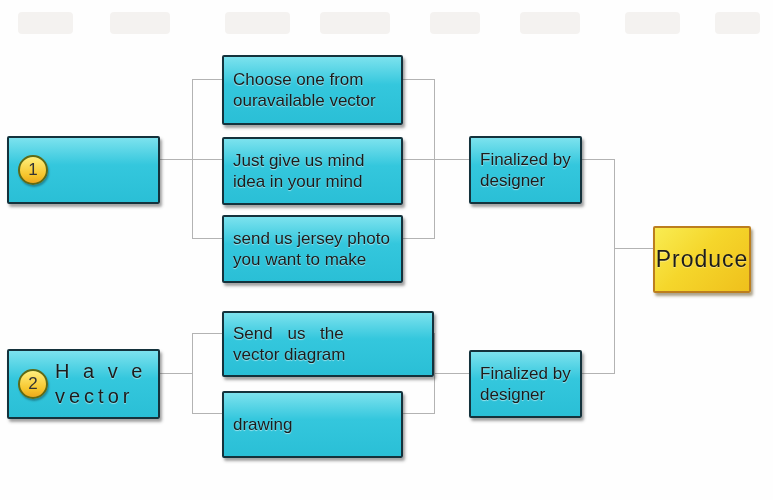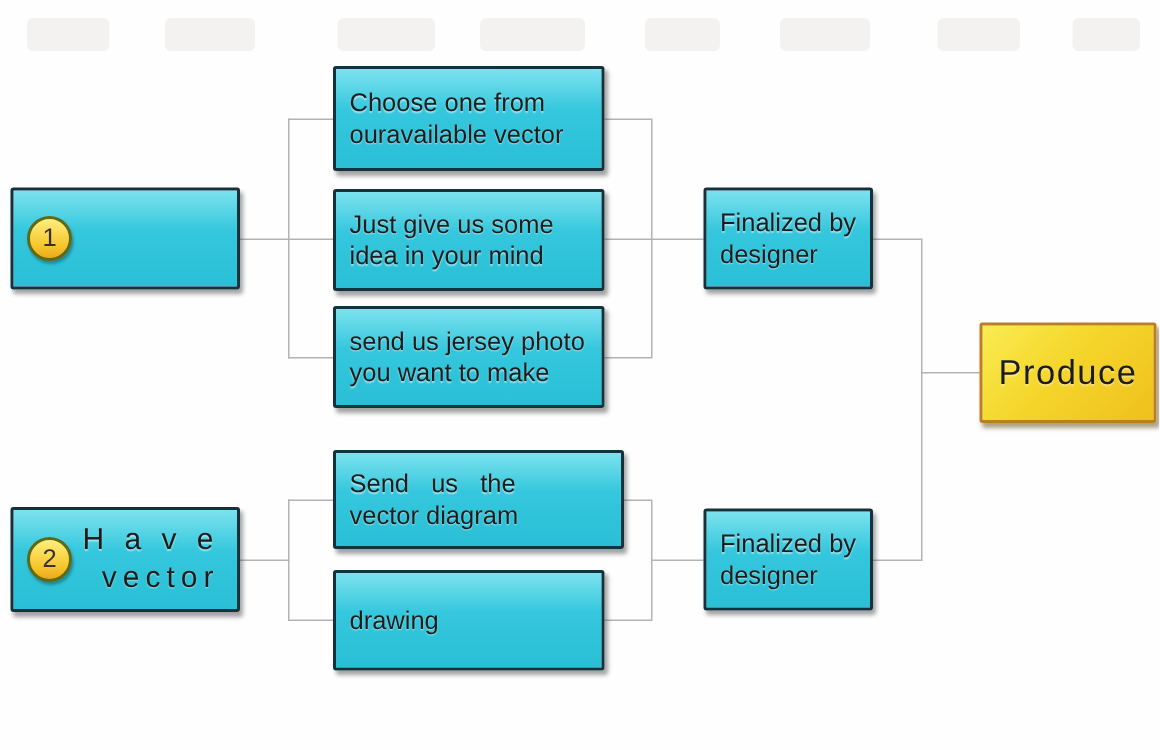--- a/index.html
+++ b/index.html
@@ -11,38 +11,39 @@
     position:absolute;top:12px;height:22px;border-radius:4px;
     background:rgba(190,183,170,0.16);
   }
   .node{
     position:absolute;box-sizing:border-box;border-radius:2px;
     border:2px solid var(--node-border,#14323c);
     background:linear-gradient(180deg,#7ce2ee 0%, var(--node-fill,#34c7dd) 42%, #2abfd6 100%);
     box-shadow:2px 3px 3px rgba(50,50,50,0.45);
     display:flex;align-items:center;
     color:#1c1c1c;
+    margin-top:11px;
   }
   .node .lines{padding-left:9px;font-size:17px;line-height:21px;
     text-shadow:0 1px 1px rgba(255,255,255,0.55);}
   .node .lines .ln{white-space:nowrap;}
   .justify-words{word-spacing:10px;}
   .start .badge{
     display:flex;align-items:center;justify-content:center;
     width:30px;height:30px;border-radius:50%;
     margin-left:9px;margin-right:7px;flex:0 0 auto;
     background:linear-gradient(180deg,#ffef7d 0%, var(--badge-fill,#f6c52c) 70%, #eba81d 100%);
     border:2px solid #5f6a16;box-sizing:border-box;
     font-size:17px;color:#333;
     box-shadow:1px 2px 2px rgba(0,0,0,0.3);
   }
   .start .start-label{font-size:23px;letter-spacing:1px;
     text-shadow:0 1px 1px rgba(255,255,255,0.5);}
   .start .start-lines{font-size:20px;line-height:25px;
-    text-shadow:0 1px 1px rgba(255,255,255,0.5);text-align:right;}
+    text-shadow:0 1px 1px rgba(255,255,255,0.5);}
   .start .start-lines .sp1{letter-spacing:4px;}
   .start .start-lines .sp2{letter-spacing:4px;}
   .produce{
     border:2px solid var(--produce-border,#bc7e1e);
     background:linear-gradient(135deg,#f9ec52 0%, var(--produce-fill,#f5d62b) 45%, #efc01c 100%);
     justify-content:center;
     box-shadow:2px 3px 3px rgba(90,70,20,0.5);
   }
   .produce .produce-label{font-size:23px;letter-spacing:1px;
     text-shadow:0 1px 1px rgba(255,255,255,0.4);}
@@ -103,33 +104,33 @@
 
   <div class="node" style="left:222px;top:44px;width:181px;height:70px;">
     <div class="lines">
       <div class="ln">Choose one from</div>
       <div class="ln">ouravailable vector</div>
     </div>
   </div>
 
   <div class="node" style="left:222px;top:126px;width:181px;height:68px;">
     <div class="lines">
-      <div class="ln">Just give us some</div>
+      <div class="ln">Just give us mind</div>
       <div class="ln">idea in your mind</div>
     </div>
   </div>
 
   <div class="node" style="left:222px;top:204px;width:181px;height:68px;">
     <div class="lines">
       <div class="ln">send us jersey photo</div>
       <div class="ln">you want to make</div>
     </div>
   </div>
 
-  <div class="node" style="left:222px;top:300px;width:194px;height:66px;">
+  <div class="node" style="left:222px;top:300px;width:212px;height:66px;">
     <div class="lines">
       <div class="ln justify-words">Send us the</div>
       <div class="ln">vector diagram</div>
     </div>
   </div>
 
   <div class="node" style="left:222px;top:380px;width:181px;height:67px;">
     <div class="lines">
       <div class="ln">drawing</div>
     </div>
@@ -142,17 +143,17 @@
     </div>
   </div>
 
   <div class="node" style="left:469px;top:339px;width:113px;height:68px;">
     <div class="lines">
       <div class="ln">Finalized by</div>
       <div class="ln">designer</div>
     </div>
   </div>
 
-  <div class="node produce" style="left:653px;top:215px;width:118px;height:67px;">
+  <div class="node produce" style="left:653px;top:215px;width:98px;height:67px;">
     <span class="produce-label">Produce</span>
   </div>
 
 </div>
 
 </body></html>

